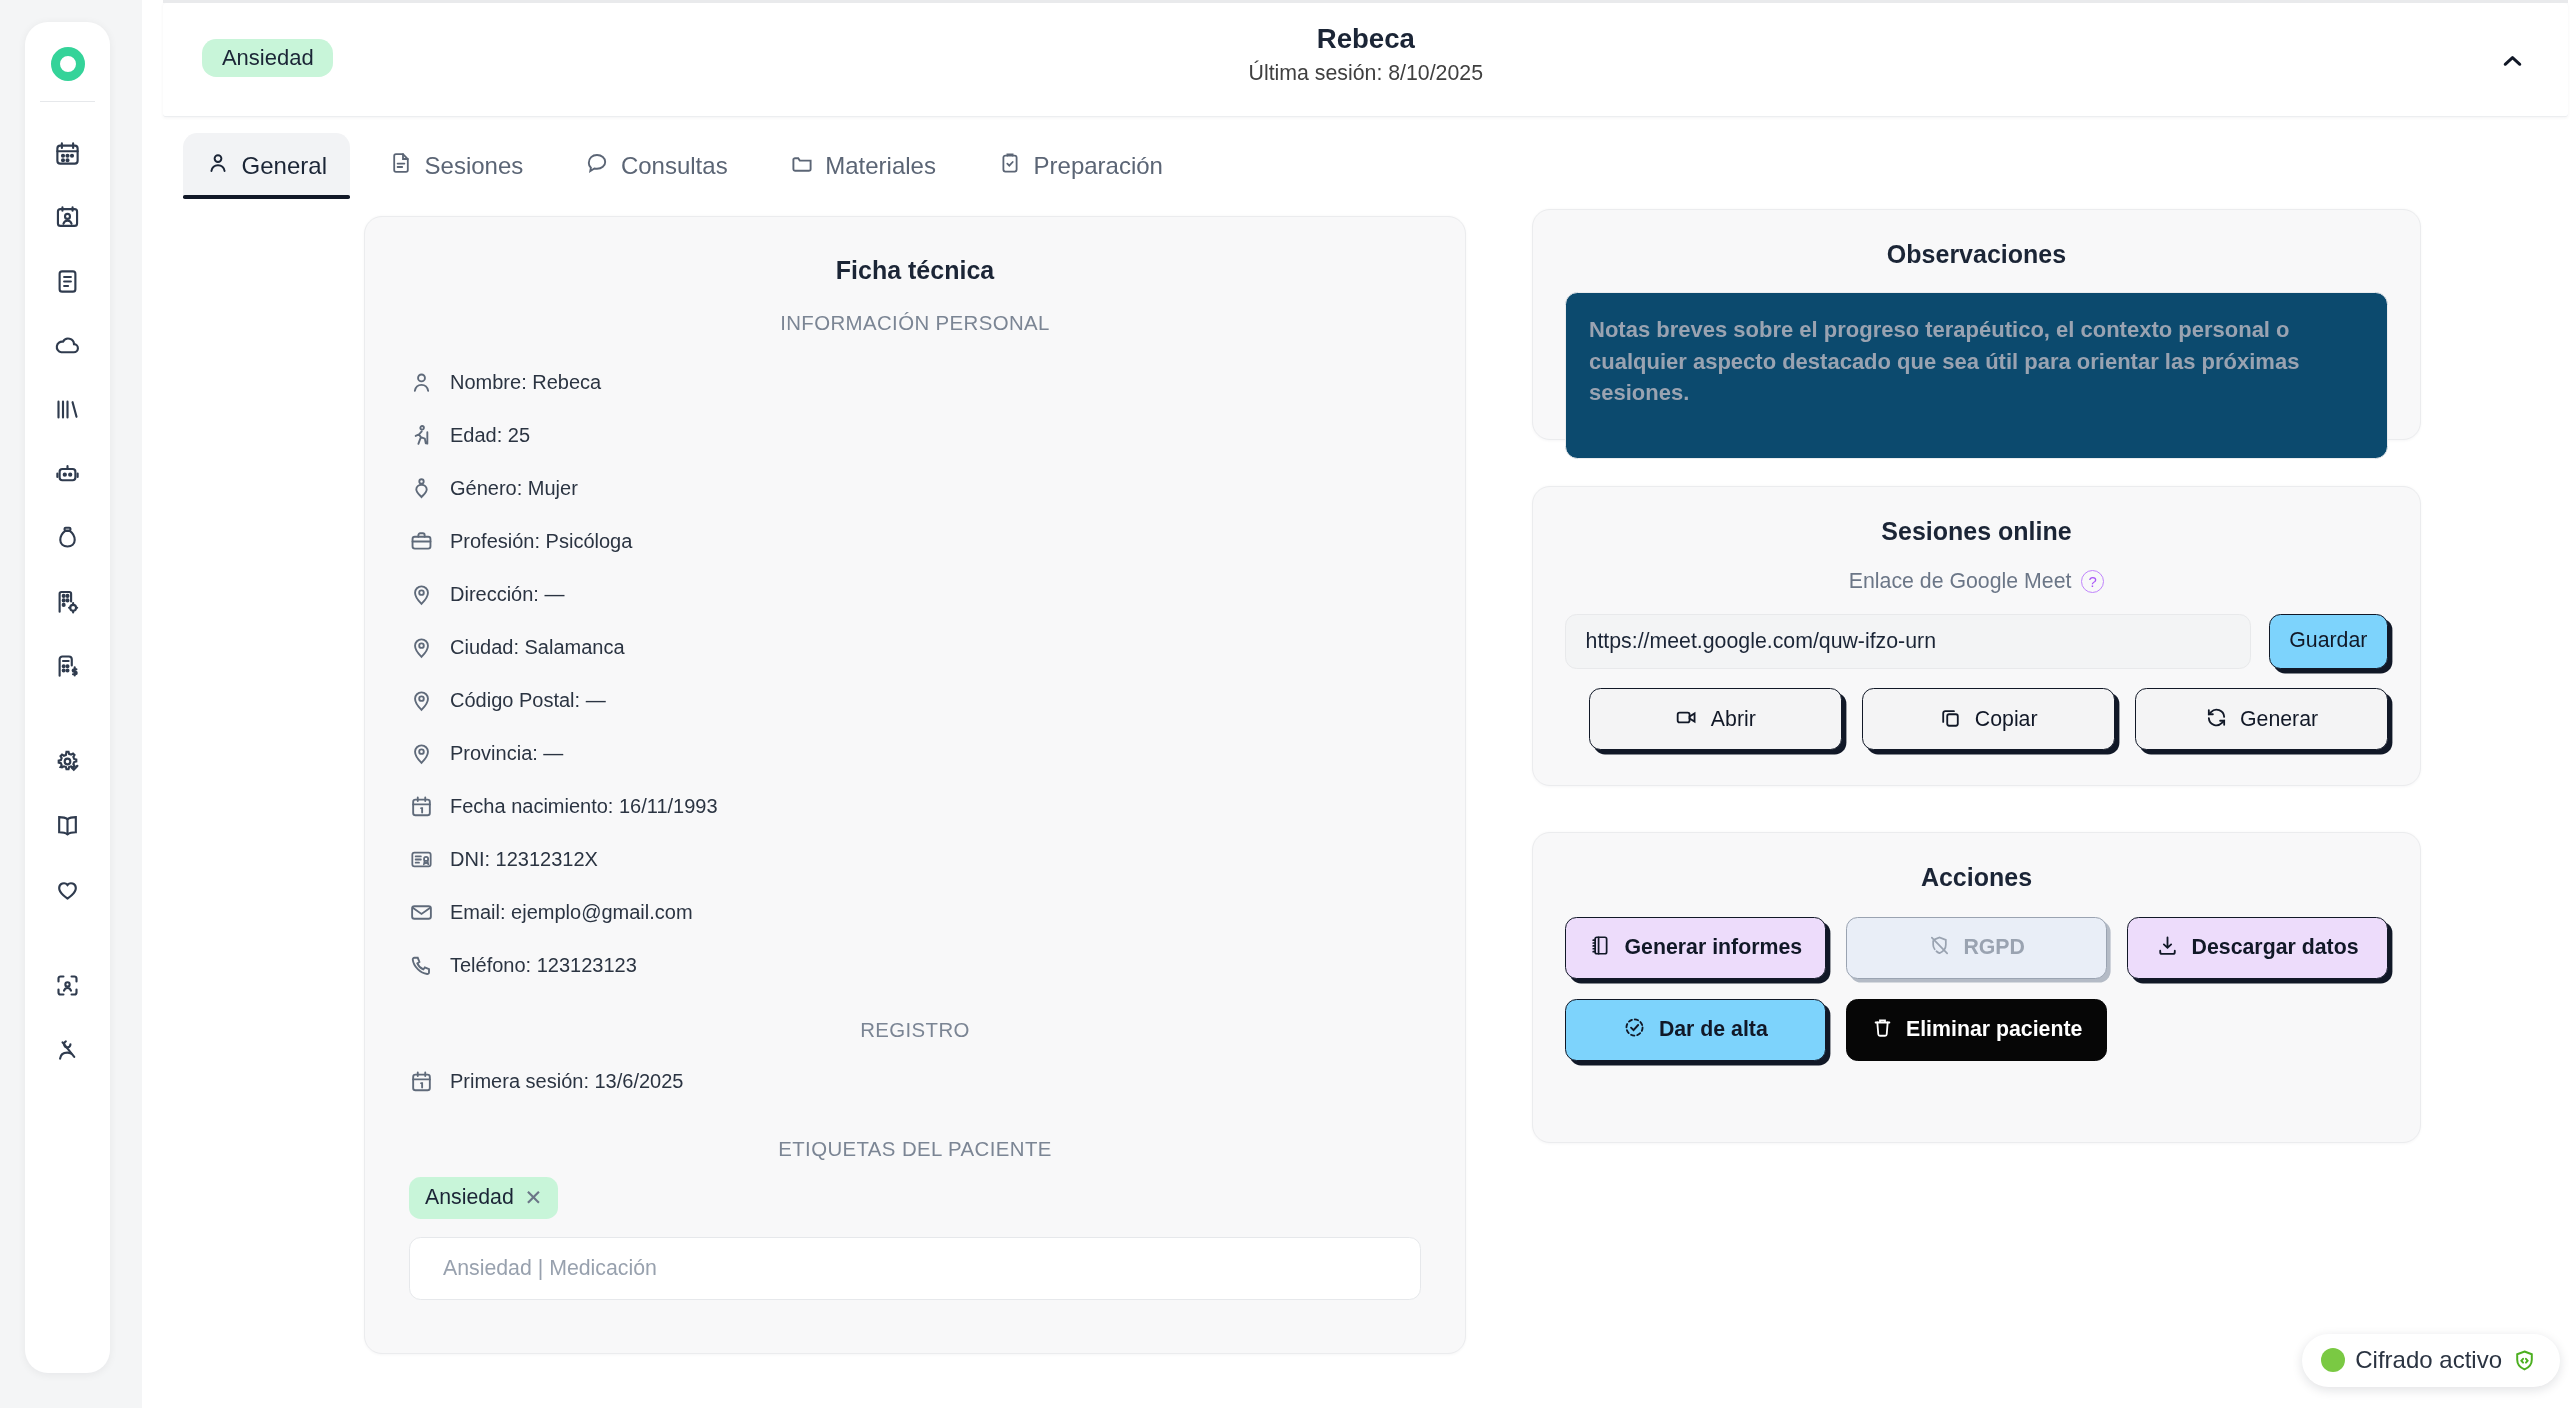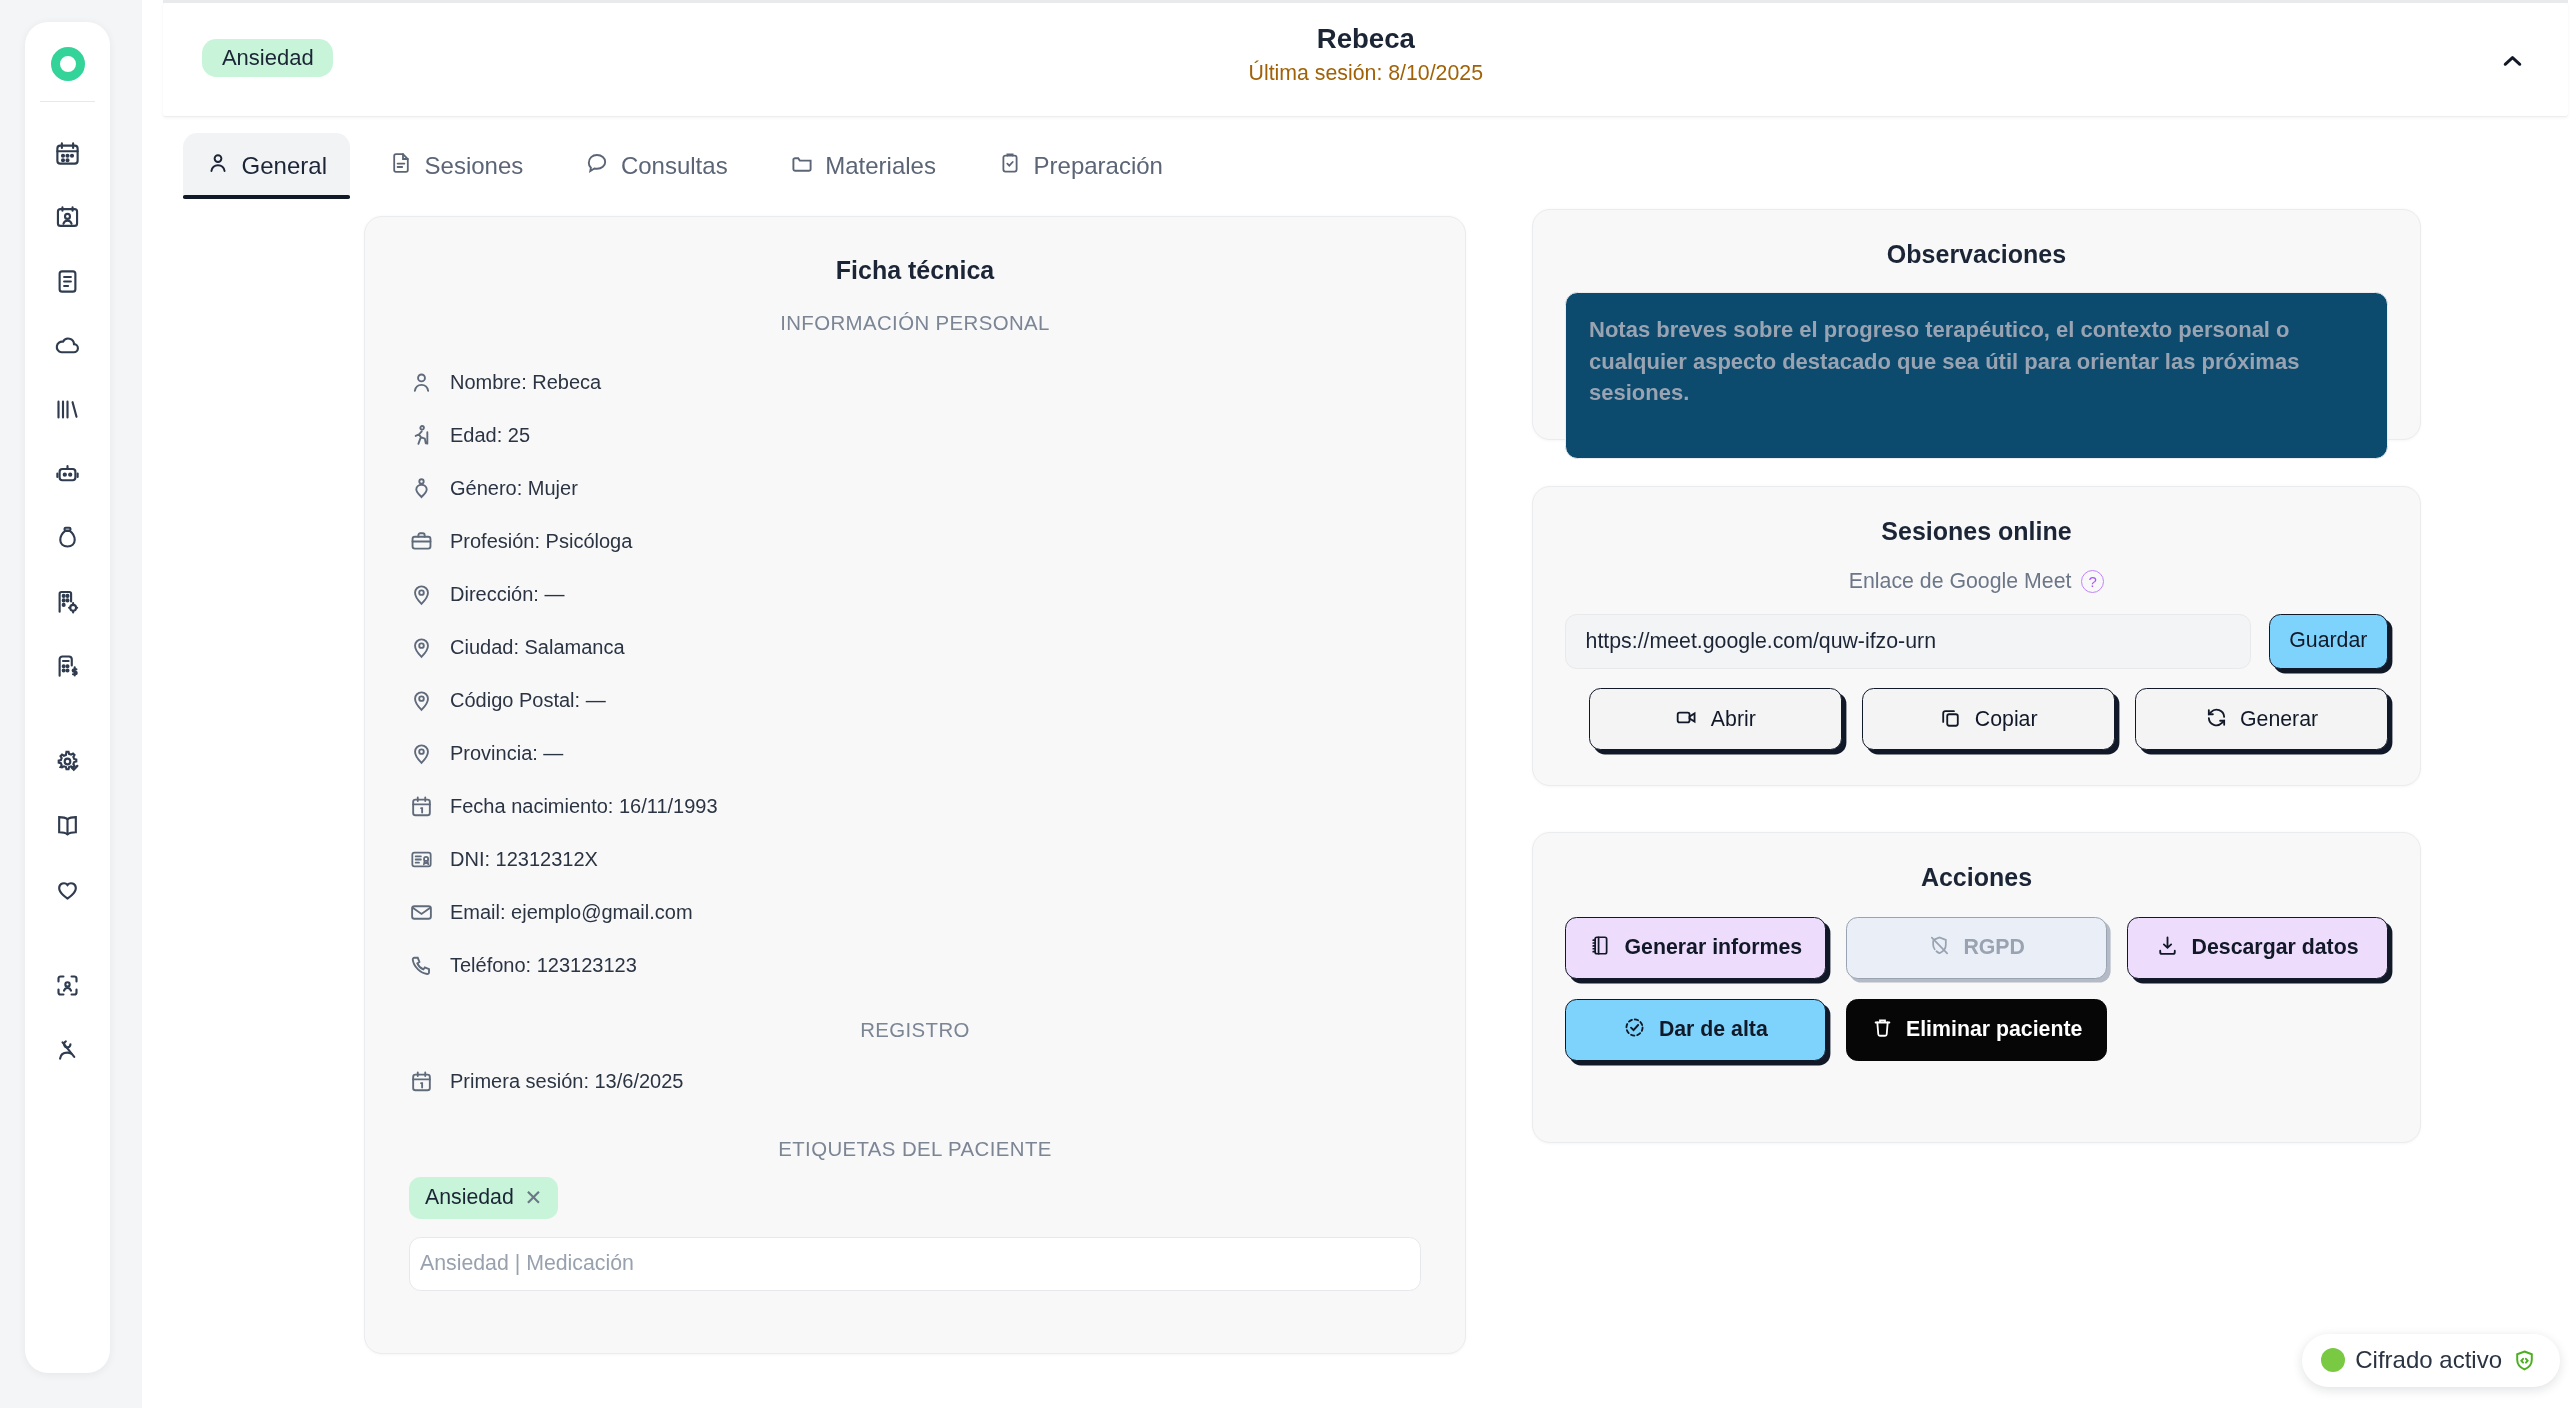--- a/index.html
+++ b/index.html
@@ -59,21 +59,21 @@
   .tag-chip {
     position: absolute; left: 39px; top: 36px;
     background: #c8f5d9; color: #1b2536;
     font-size: 22px; border-radius: 14.2px;
     padding: 8px 19.6px; line-height: 1;
   }
   .pat-title-wrap {
     position: absolute; left: 0; right: 0; top: 19.6px; text-align: center;
   }
   .pat-name { font-size: 27.6px; font-weight: bold; color: #1b2536; line-height: 1.25; }
-  .pat-sub { font-size: 21.3px; color: #a16207; margin-top: 4.4px; }
+  .pat-sub { font-size: 21.3px; color: #404040; margin-top: 4.4px; }
   .collapse-btn {
     position: absolute; right: 36px; top: 39px;
     width: 39px; height: 39px;
     display: flex; align-items: center; justify-content: center;
     color: #111827;
   }
   .collapse-btn svg { width: 27px; height: 27px; }
 
   
   .tabs {
@@ -125,23 +125,23 @@
   .info-row .ico { width: 25px; height: 25px; flex: 0 0 25px; color: #5f6a7a; }
   .info-row .ico svg { width: 25px; height: 25px; display: block; }
   .tag-area { margin-top: 16px; }
   .tag-sm {
     display: inline-flex; align-items: center; gap: 10.7px;
     background: #c8f5d9; color: #1b2536;
     font-size: 21.3px; border-radius: 11.6px; padding: 8px 16px;
   }
   .tag-sm .x { color: #6b7687; font-size: 21.3px; }
   .tag-input {
-    margin-top: 18px; width: 100%; height: 54px;
+    margin-top: 18px; width: 100%; height: 63px;
     background: #ffffff; border: 0.9px solid #e6e8eb; border-radius: 11.6px;
-    display: flex; align-items: center; padding: 0 10px;
+    display: flex; align-items: center; padding: 0 33px;
     font-size: 21.3px; color: #98a1ae;
   }
 
   
   .rightcol {
     position: absolute; left: 1374px; top: 0; width: 889px;
   }
   .obs { width: 889px; height: 231px; padding: 30px 32px 0 32px; }
   .obs-box {
     margin-top: 23px; width: 100%; height: 167px;

